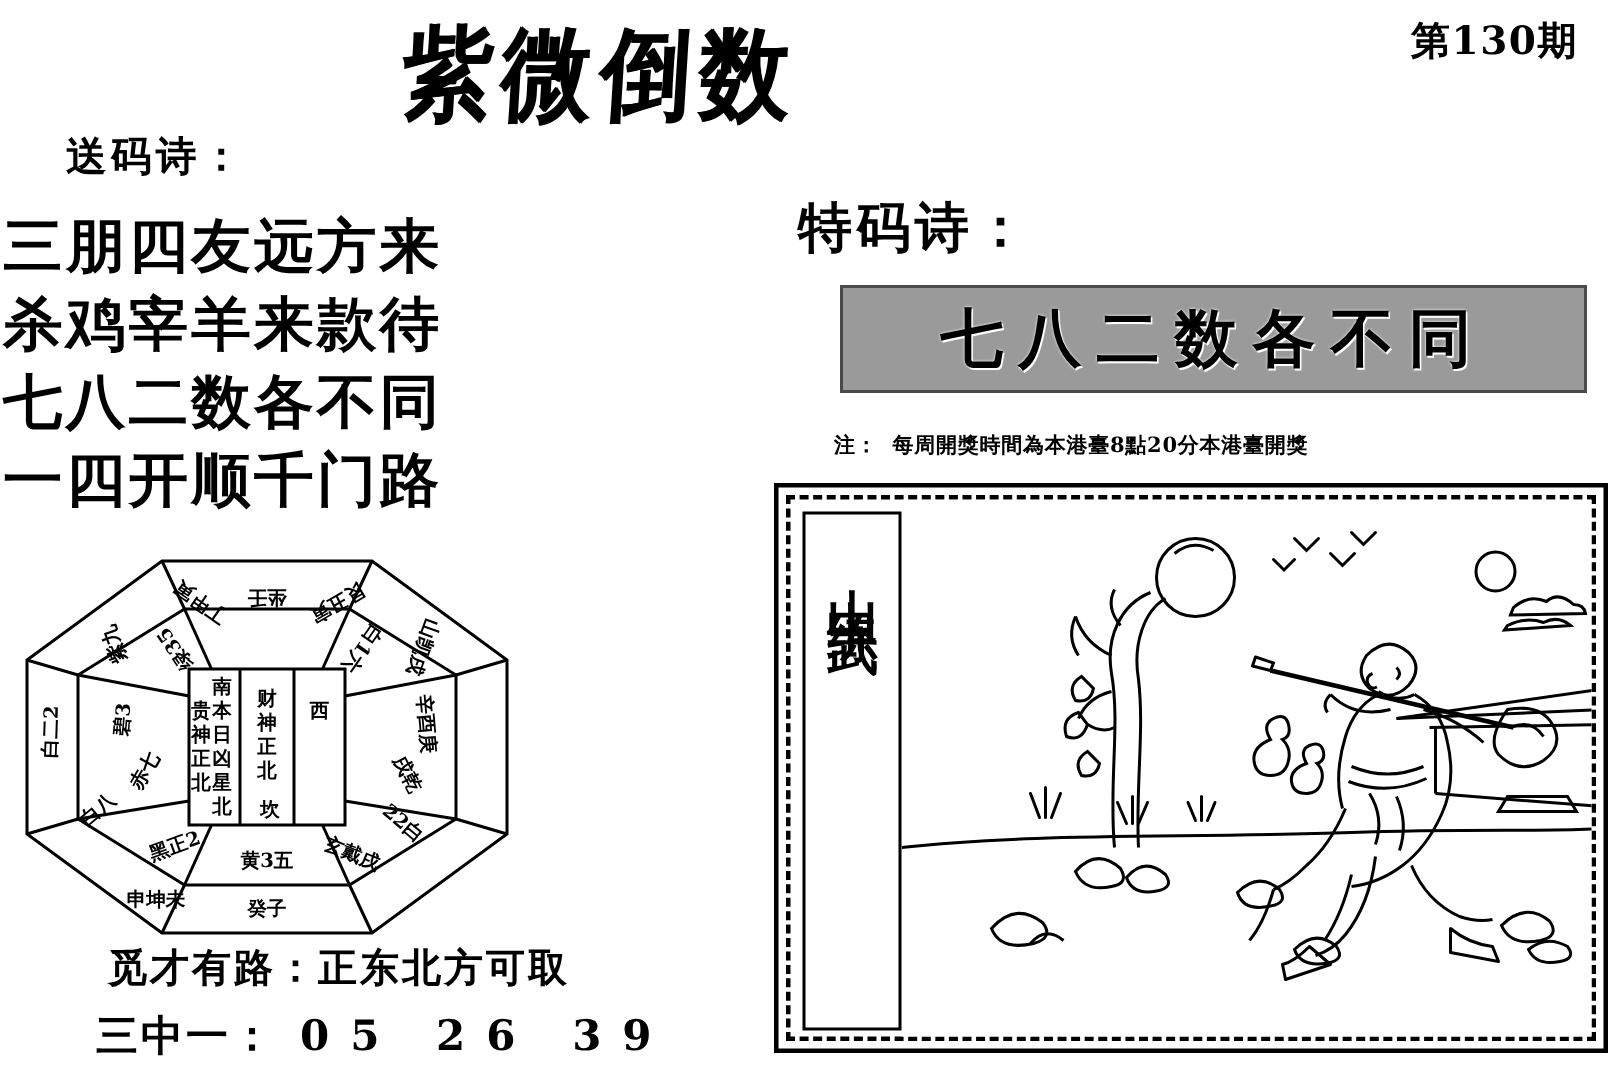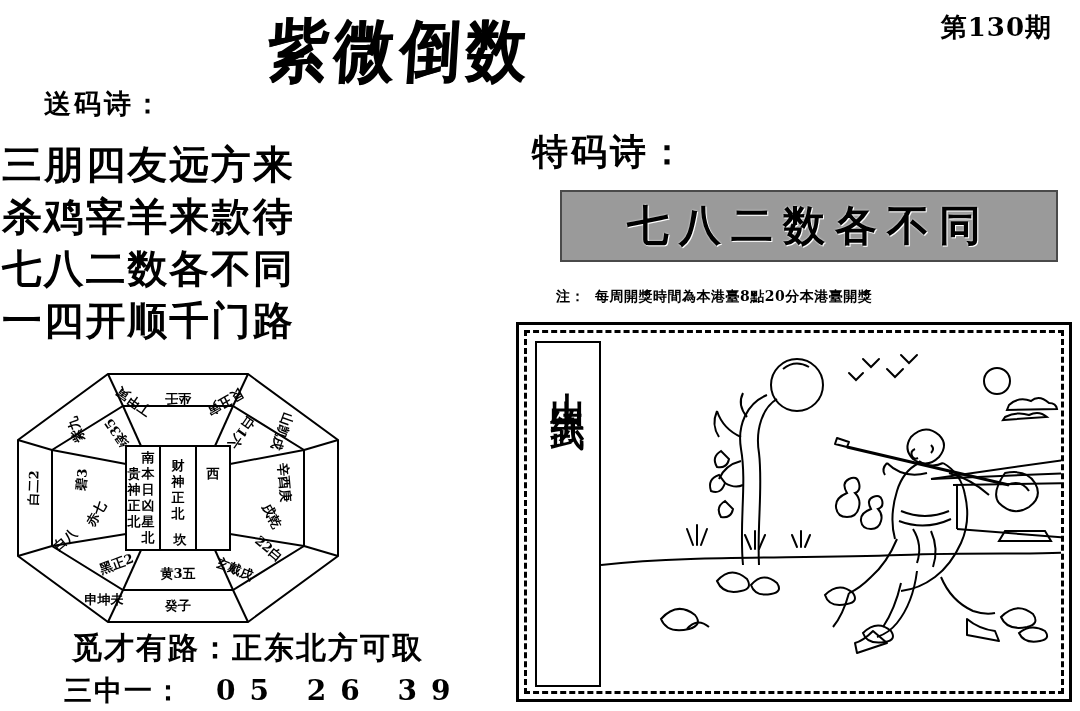--- a/index.html
+++ b/index.html
@@ -82,37 +82,37 @@
     width: 340px;
     height: 260px;
   }
   #bagua svg { display: block; }
 
   #bagua-caption {
     position: absolute;
     left: 72px;
     top: 628px;
     font-family: "DejaVu Serif", serif;
-    font-size: 30px;
+    font-size: 26px;
     font-weight: bold;
     letter-spacing: 2px;
     white-space: nowrap;
   }
   #lucky-row {
     position: absolute;
     left: 64px;
     top: 672px;
     font-family: "DejaVu Serif", serif;
     font-size: 28px;
     font-weight: bold;
     letter-spacing: 2px;
     white-space: nowrap;
   }
   #lucky-row .lucky-numbers {
-    margin-left: 32px;
+    margin-left: 16px;
     letter-spacing: 14px;
   }
 
   
   #special-label {
     position: absolute;
     left: 532px;
     top: 128px;
     font-family: "DejaVu Serif", serif;
     font-size: 36px;

